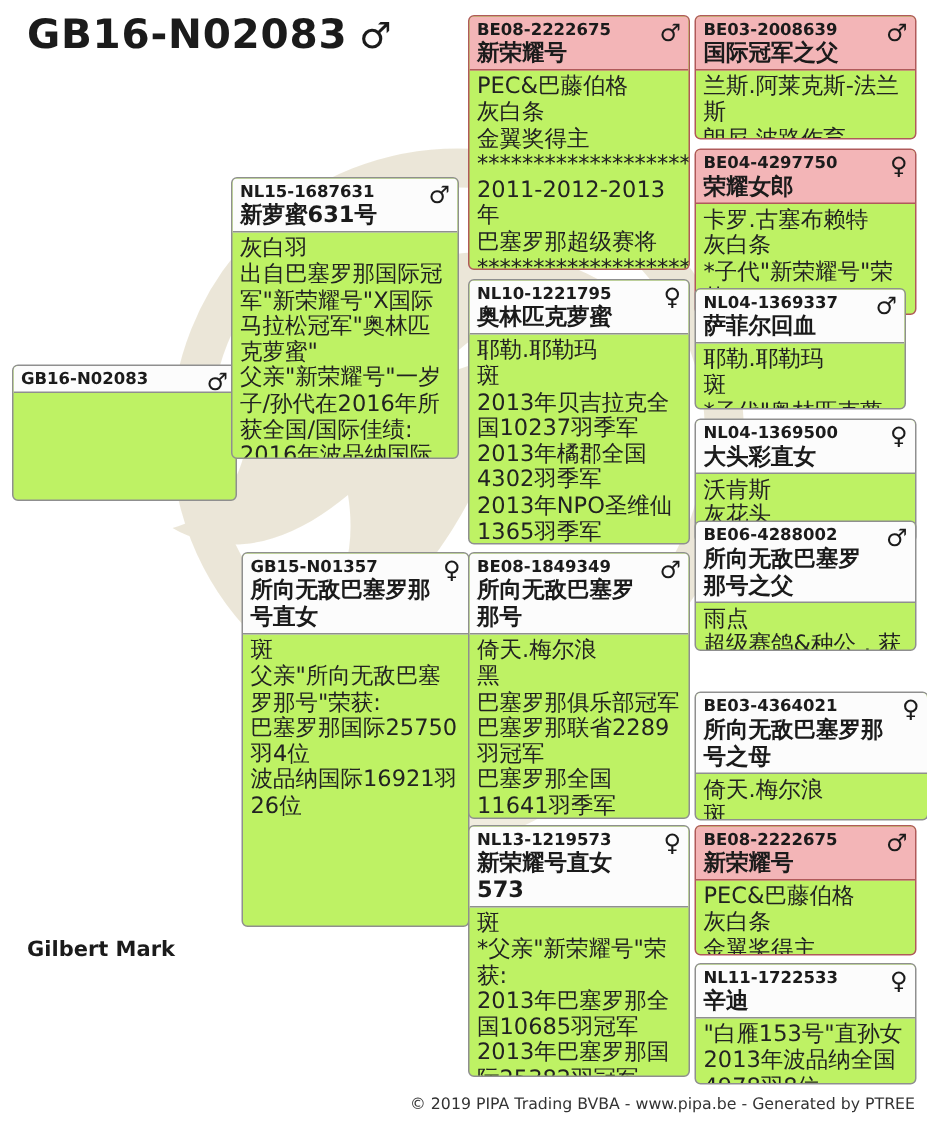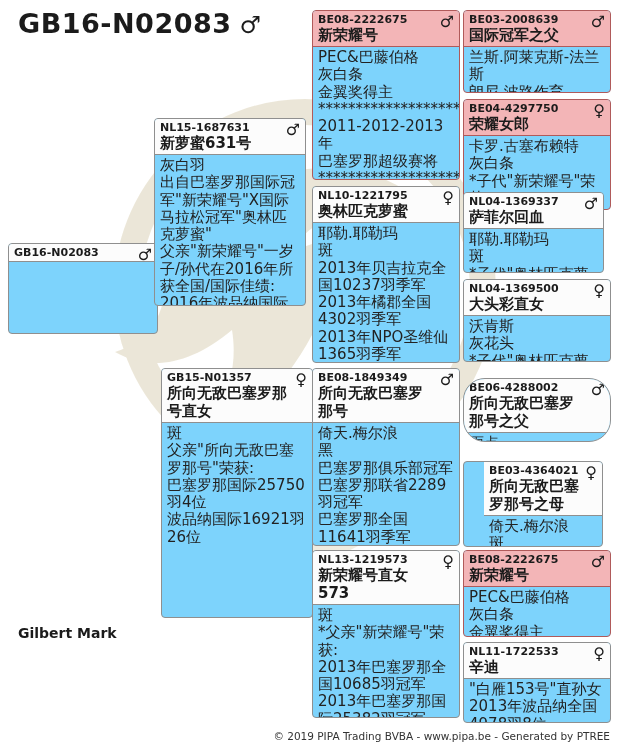--- a/index.html
+++ b/index.html
@@ -2,42 +2,42 @@
 <html><head>
 <meta charset="utf-8">
 <style>
   html,body{margin:0;padding:0;background:#fff;}
   #page{position:relative;width:618px;height:748px;background:#ffffff;overflow:hidden;
         font-family:"DejaVu Sans","Liberation Sans",sans-serif;color:#1b1b1b;}
   #watermark{position:absolute;left:70px;top:60px;width:470px;height:560px;opacity:0.5;pointer-events:none;}
   .page-title{position:absolute;left:18px;top:8px;font-size:27px;font-weight:bold;letter-spacing:0.5px;}
   .page-title .sex{font-size:24px;margin-left:8px;}
   .pbox{position:absolute;box-sizing:border-box;border:1px solid #8f8f8f;border-radius:4px;
-        background:#7dd3fc;overflow:hidden;}
+        background:#bef264;overflow:hidden;}
   .pbox .hdr{position:relative;padding:2px 22px 2px 5px;border-bottom:1px solid #8f8f8f;background:#fcfcfc;min-height:13px;}
   .pbox .ring{font-size:11px;font-weight:bold;line-height:1.2;}
   .pbox .subtitle{font-size:15px;font-weight:bold;line-height:1.2;}
   .pbox .sex{position:absolute;right:5px;top:3px;font-size:16px;font-weight:bold;line-height:1;}
   .pbox .bodytext{padding:2px 4px 3px 5px;font-size:15px;line-height:1.15;white-space:pre-line;color:#222;}
   .pbox.pink{border-color:#b05a5a;}
   .pbox.pink .hdr{background:#f3b5b7;border-bottom-color:#b05a5a;}
   
   #b0{left:8px;top:243px;width:150px;height:91px;}
   #b1{left:154px;top:118px;width:152px;height:188px;}
   #b2{left:161px;top:368px;width:152px;height:250px;}
   #b3{left:312px;top:10px;width:148px;height:170px;}
   #b4{left:312px;top:186px;width:148px;height:177px;}
   #b5{left:312px;top:368px;width:148px;height:178px;}
   #b6{left:312px;top:550px;width:148px;height:168px;}
   #b7{left:463px;top:10px;width:148px;height:83px;}
   #b8{left:463px;top:99px;width:148px;height:111px;}
   #b9{left:463px;top:192px;width:141px;height:81px;}
   #b10{left:463px;top:279px;width:148px;height:83px;}
-  #b11{left:463px;top:378px;width:148px;height:64px;border-radius:22px;}
-  #b12{left:463px;top:461px;width:140px;height:86px;padding-left:20px;}
+  #b11{left:463px;top:347px;width:148px;height:87px;}
+  #b12{left:463px;top:461px;width:156px;height:86px;}
   #b13{left:463px;top:550px;width:148px;height:87px;}
   #b14{left:463px;top:642px;width:148px;height:81px;}
   
   .owner{position:absolute;left:18px;top:625px;}
   .owner-name{font-size:14px;font-weight:bold;margin-bottom:20px;}
   .owner-lines{font-family:"Liberation Mono","DejaVu Sans Mono",monospace;font-size:10.5px;line-height:1.33;white-space:pre-line;color:#111;}
   .copyright{position:absolute;right:8px;bottom:6px;font-size:10.5px;color:#333;}
 </style>
 </head>
 <body>

